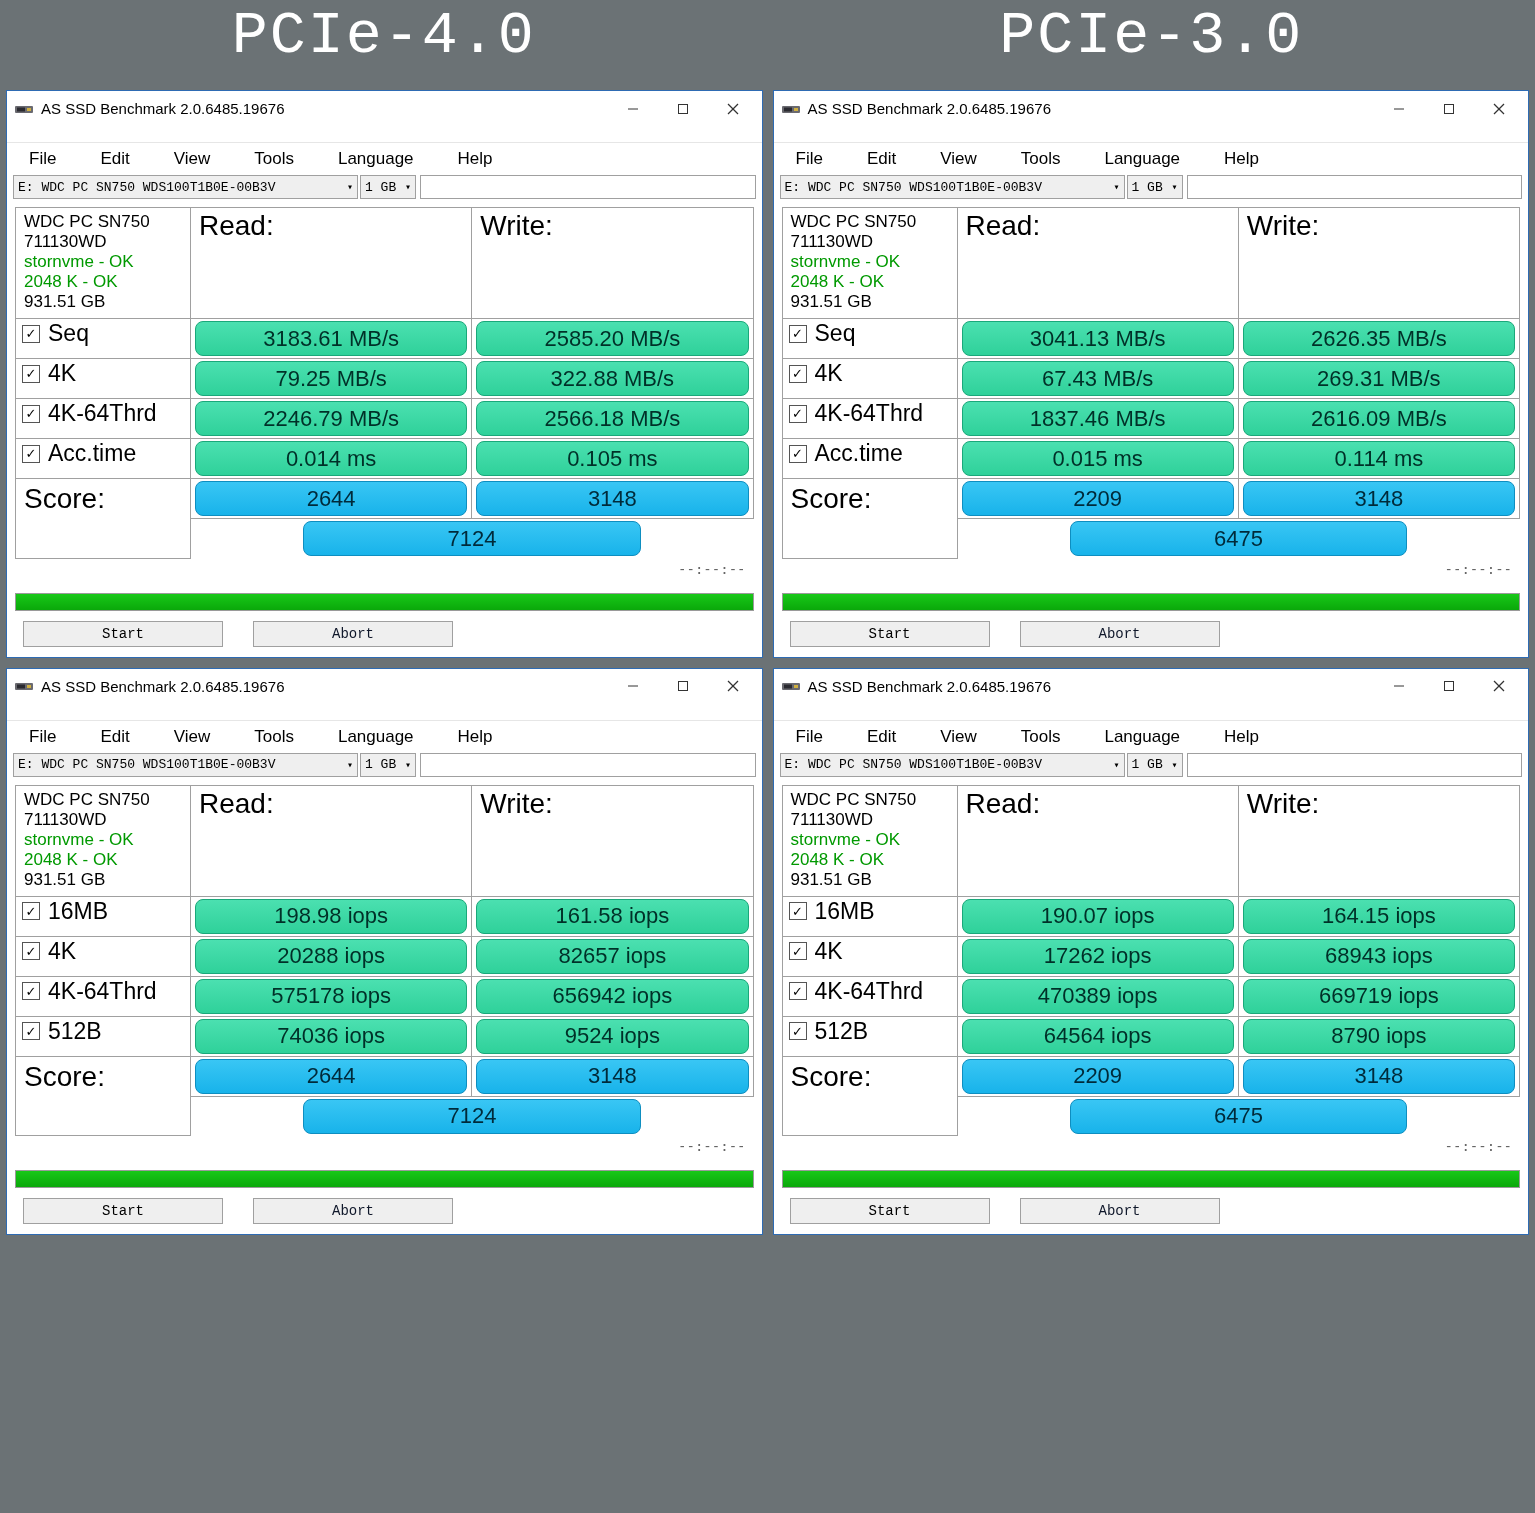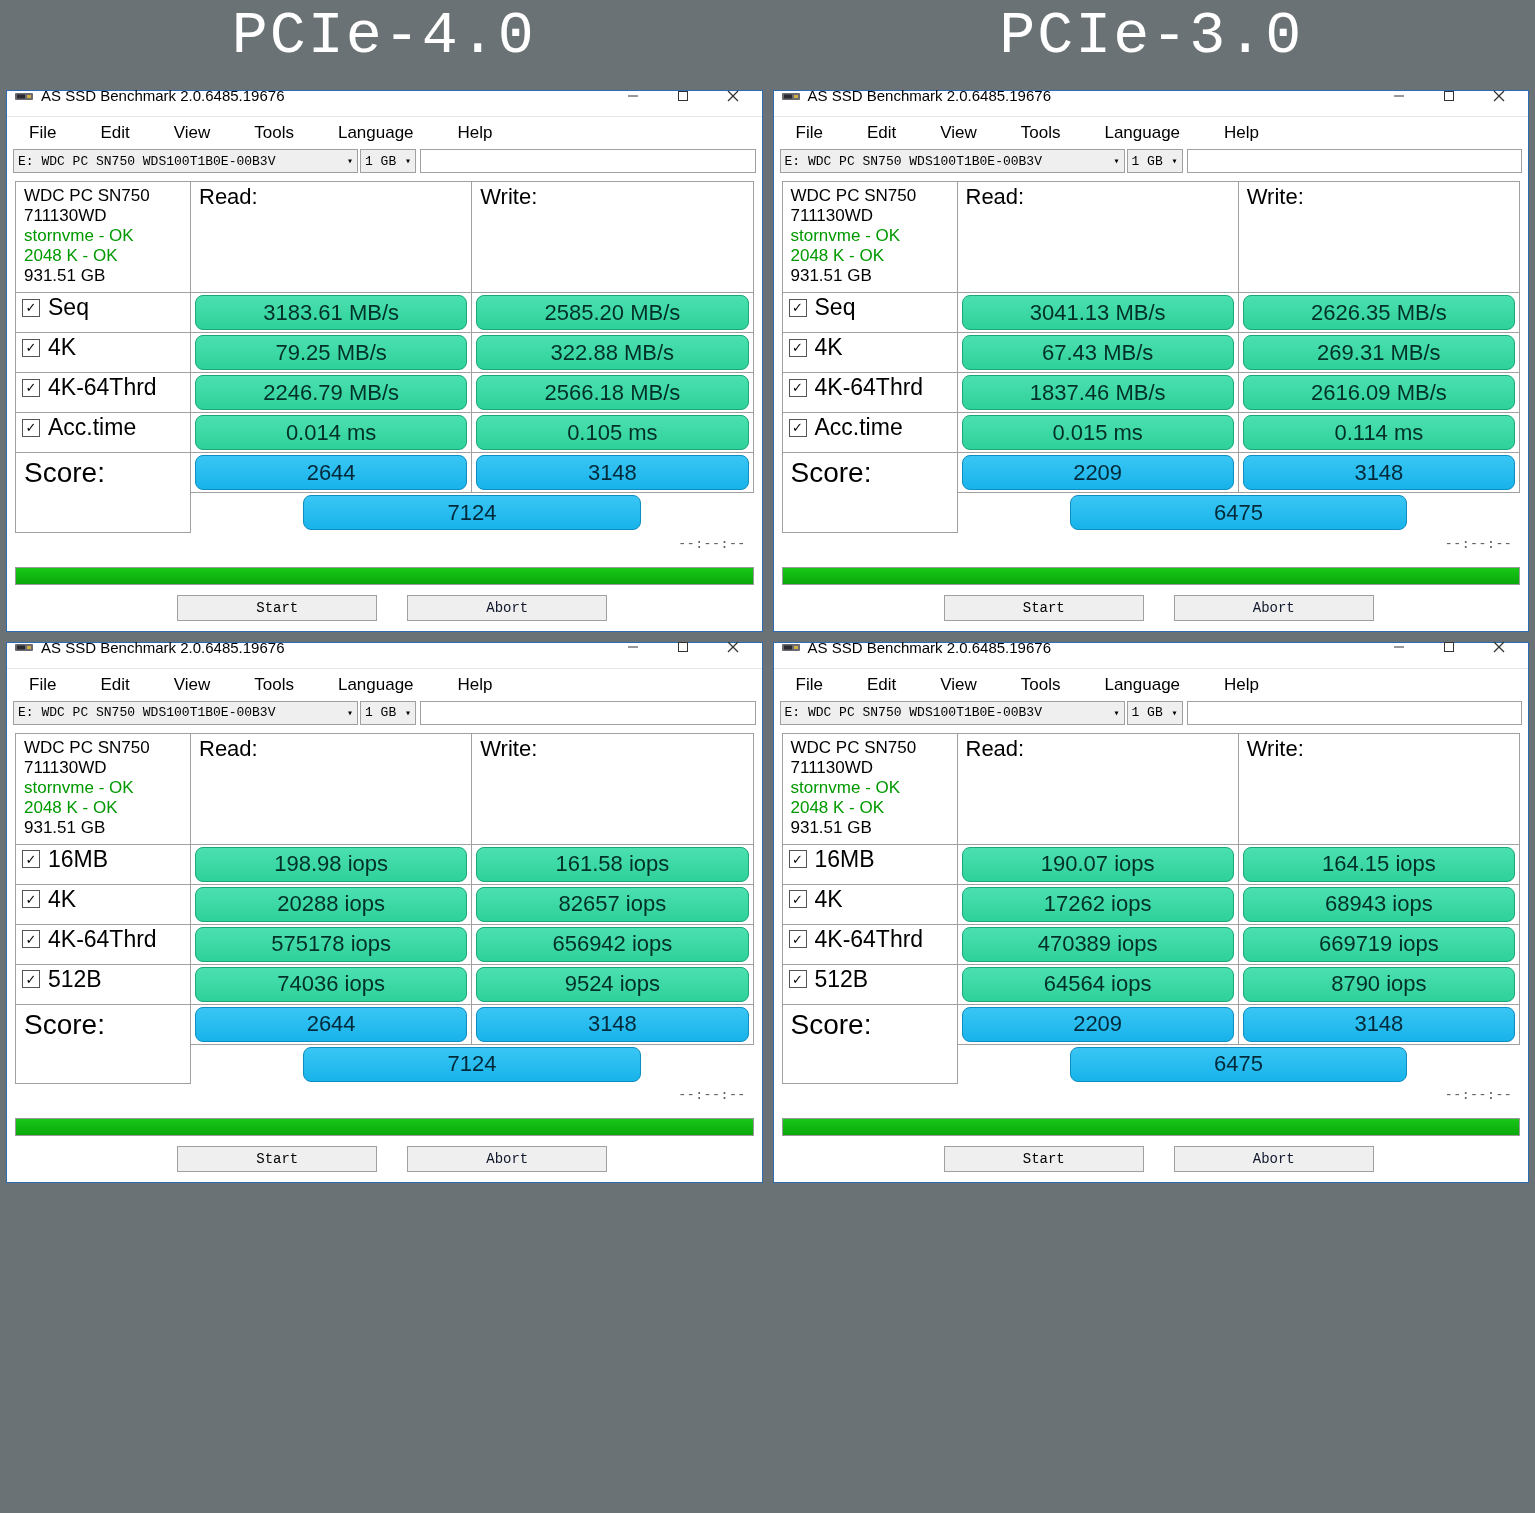--- a/index.html
+++ b/index.html
@@ -27,21 +27,21 @@
   }
   .window {
     background: #fff;
     border: 1px solid #2e6bb3;
     display: flex;
     flex-direction: column;
   }
   .titlebar {
     display: flex;
     align-items: center;
-    height: 26px;
+    height: 52px;
     padding: 0 4px 16px 8px;
     background: #fff;
     border-bottom: 1px solid #e6e6e6;
     font-size: 15px;
   }
   .app-icon {
     width: 18px; height: 18px;
     margin-right: 8px;
     display:flex;align-items:center;justify-content:center;
   }
@@ -87,21 +87,21 @@
   table.results td, table.results th {
     border:1px solid #a0a0a0;
     vertical-align:top;
   }
   .drive-info {
     padding:4px 8px 6px 8px;
     font-size:17px; line-height:1.18;
   }
   .drive-info .green { color:#009900; }
   .hdr-cell {
-    font-size:22px; padding:2px 8px;
+    font-size:28px; padding:2px 8px;
     height:90px;
   }
   .rowlabel {
     font-size:23px;
     display:flex; align-items:center;
     padding:1px 6px;
     gap:8px;
   }
   .check {
     width:18px;height:18px;border:1px solid #555;
@@ -137,21 +137,21 @@
     text-align:right; font-family:monospace; font-size:14px;
     color:#666; padding:2px 8px;
   }
   .progress {
     margin:6px 8px;
     height:18px;
     border:1px solid #9a9a9a;
     background:linear-gradient(#18c818,#0aa80a);
   }
   .btnrow {
-    display:flex; justify-content:center; gap:30px;
+    display:flex; gap:30px;
     padding:4px 0 10px 16px;
   }
   .btn {
     width:200px; height:26px;
     border:1px solid #a0a0a0;
     background:#efefef;
     font-family:"Courier New",monospace;
     font-size:14px;
     display:flex;align-items:center;justify-content:center;
   }

